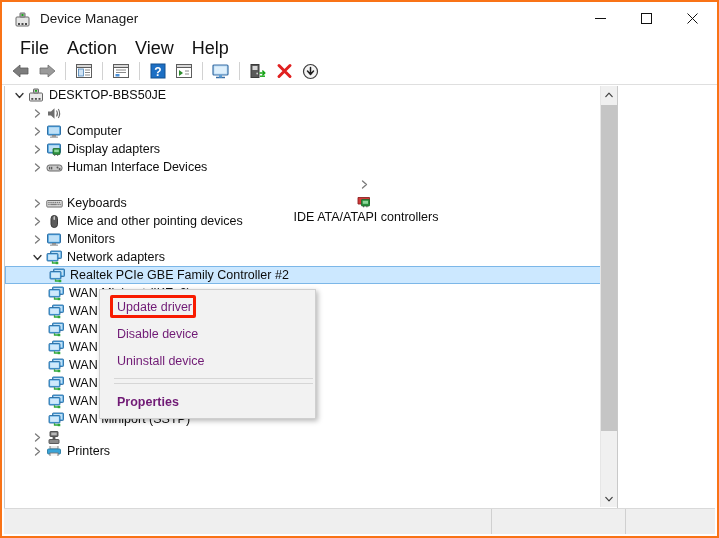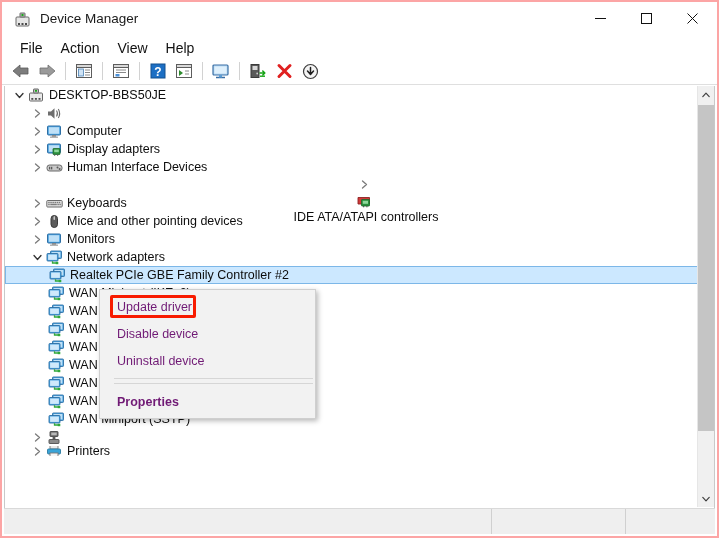--- a/index.html
+++ b/index.html
@@ -9,21 +9,21 @@
     overflow: hidden;
     background: #ffffff;
     font-family: "Liberation Sans", sans-serif;
   }
 
   
   #window {
     position: absolute;
     left: 0; top: 0;
     width: 719px; height: 538px;
-    border: 2px solid #fca5a5;
+    border: 2px solid #f97316;
     background: #ffffff;
   }
 
   
   #titlebar {
     position: absolute;
     left: 0; top: 0;
     width: 715px; height: 36px;
     background: #ffffff;
     display: flex;
@@ -56,21 +56,21 @@
   #menubar {
     position: absolute;
     left: 0; top: 36px;
     width: 715px; height: 20px;
     background: #ffffff;
     display: flex;
     align-items: center;
     padding-left: 9px;
   }
   .menu-item {
-    font-size: 14px;
+    font-size: 18px;
     color: #111111;
     padding: 2px 9px;
     cursor: default;
     white-space: nowrap;
   }
 
   
   #toolbar {
     position: absolute;
     left: 0; top: 56px;
@@ -89,21 +89,21 @@
   .tb-sep {
     width: 1px; height: 18px;
     background: #d2d2d2;
     margin: 0 5px;
   }
 
   
   #treepane {
     position: absolute;
     left: 2px; top: 84px;
-    width: 711px; height: 423px;
+    width: 614px; height: 423px;
     background: #ffffff;
     border: 1px solid #c9c9c9;
     border-top: none;
     overflow: hidden;
   }
   #treeinner {
     position: absolute;
     left: 0; top: 0;
     width: 694px; height: 421px;
     overflow: hidden;

